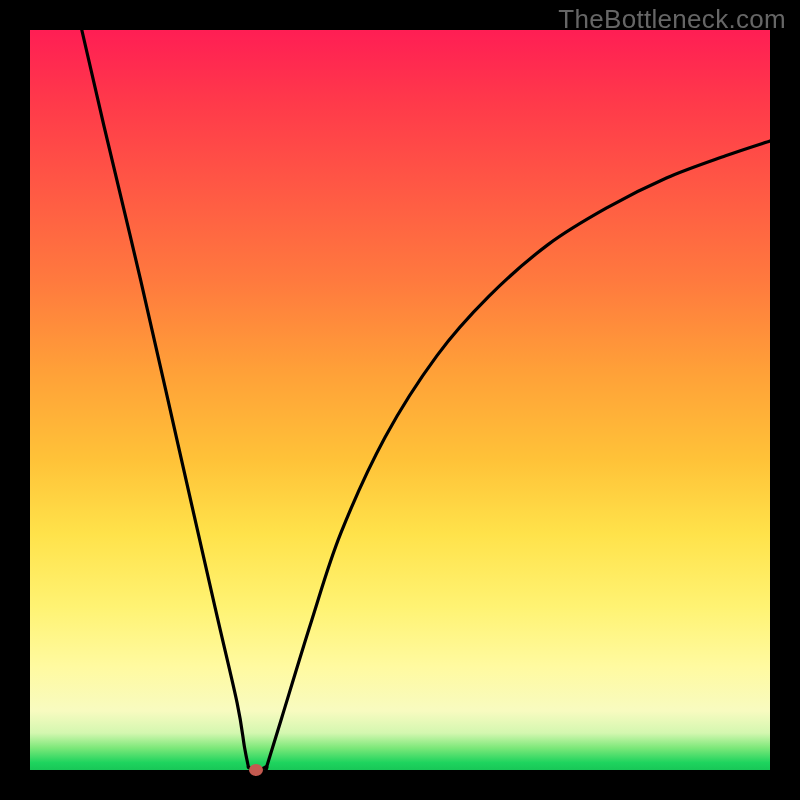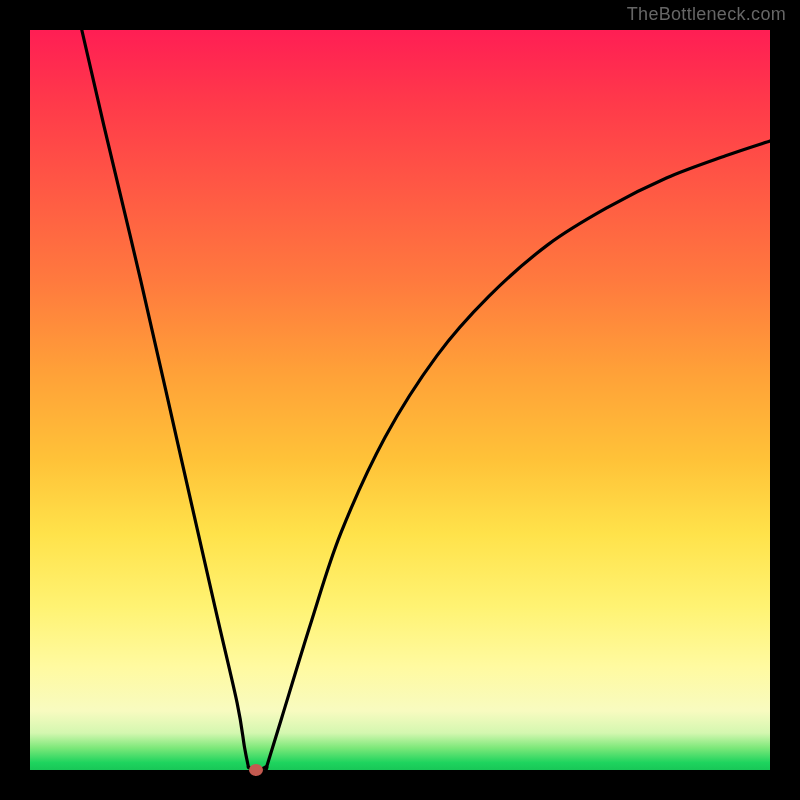--- a/index.html
+++ b/index.html
@@ -15,21 +15,21 @@
     position: relative;
     width: 800px;
     height: 800px;
     background: #000;
   }
   .watermark {
     position: absolute;
     top: 4px;
     right: 14px;
     color: #666;
-    font-size: 18px;
+    font-size: 26px;
     font-weight: 500;
     letter-spacing: 0.3px;
     z-index: 5;
   }
   .plot-area {
     position: absolute;
     left: 30px;
     top: 30px;
     width: 740px;
     height: 740px;

